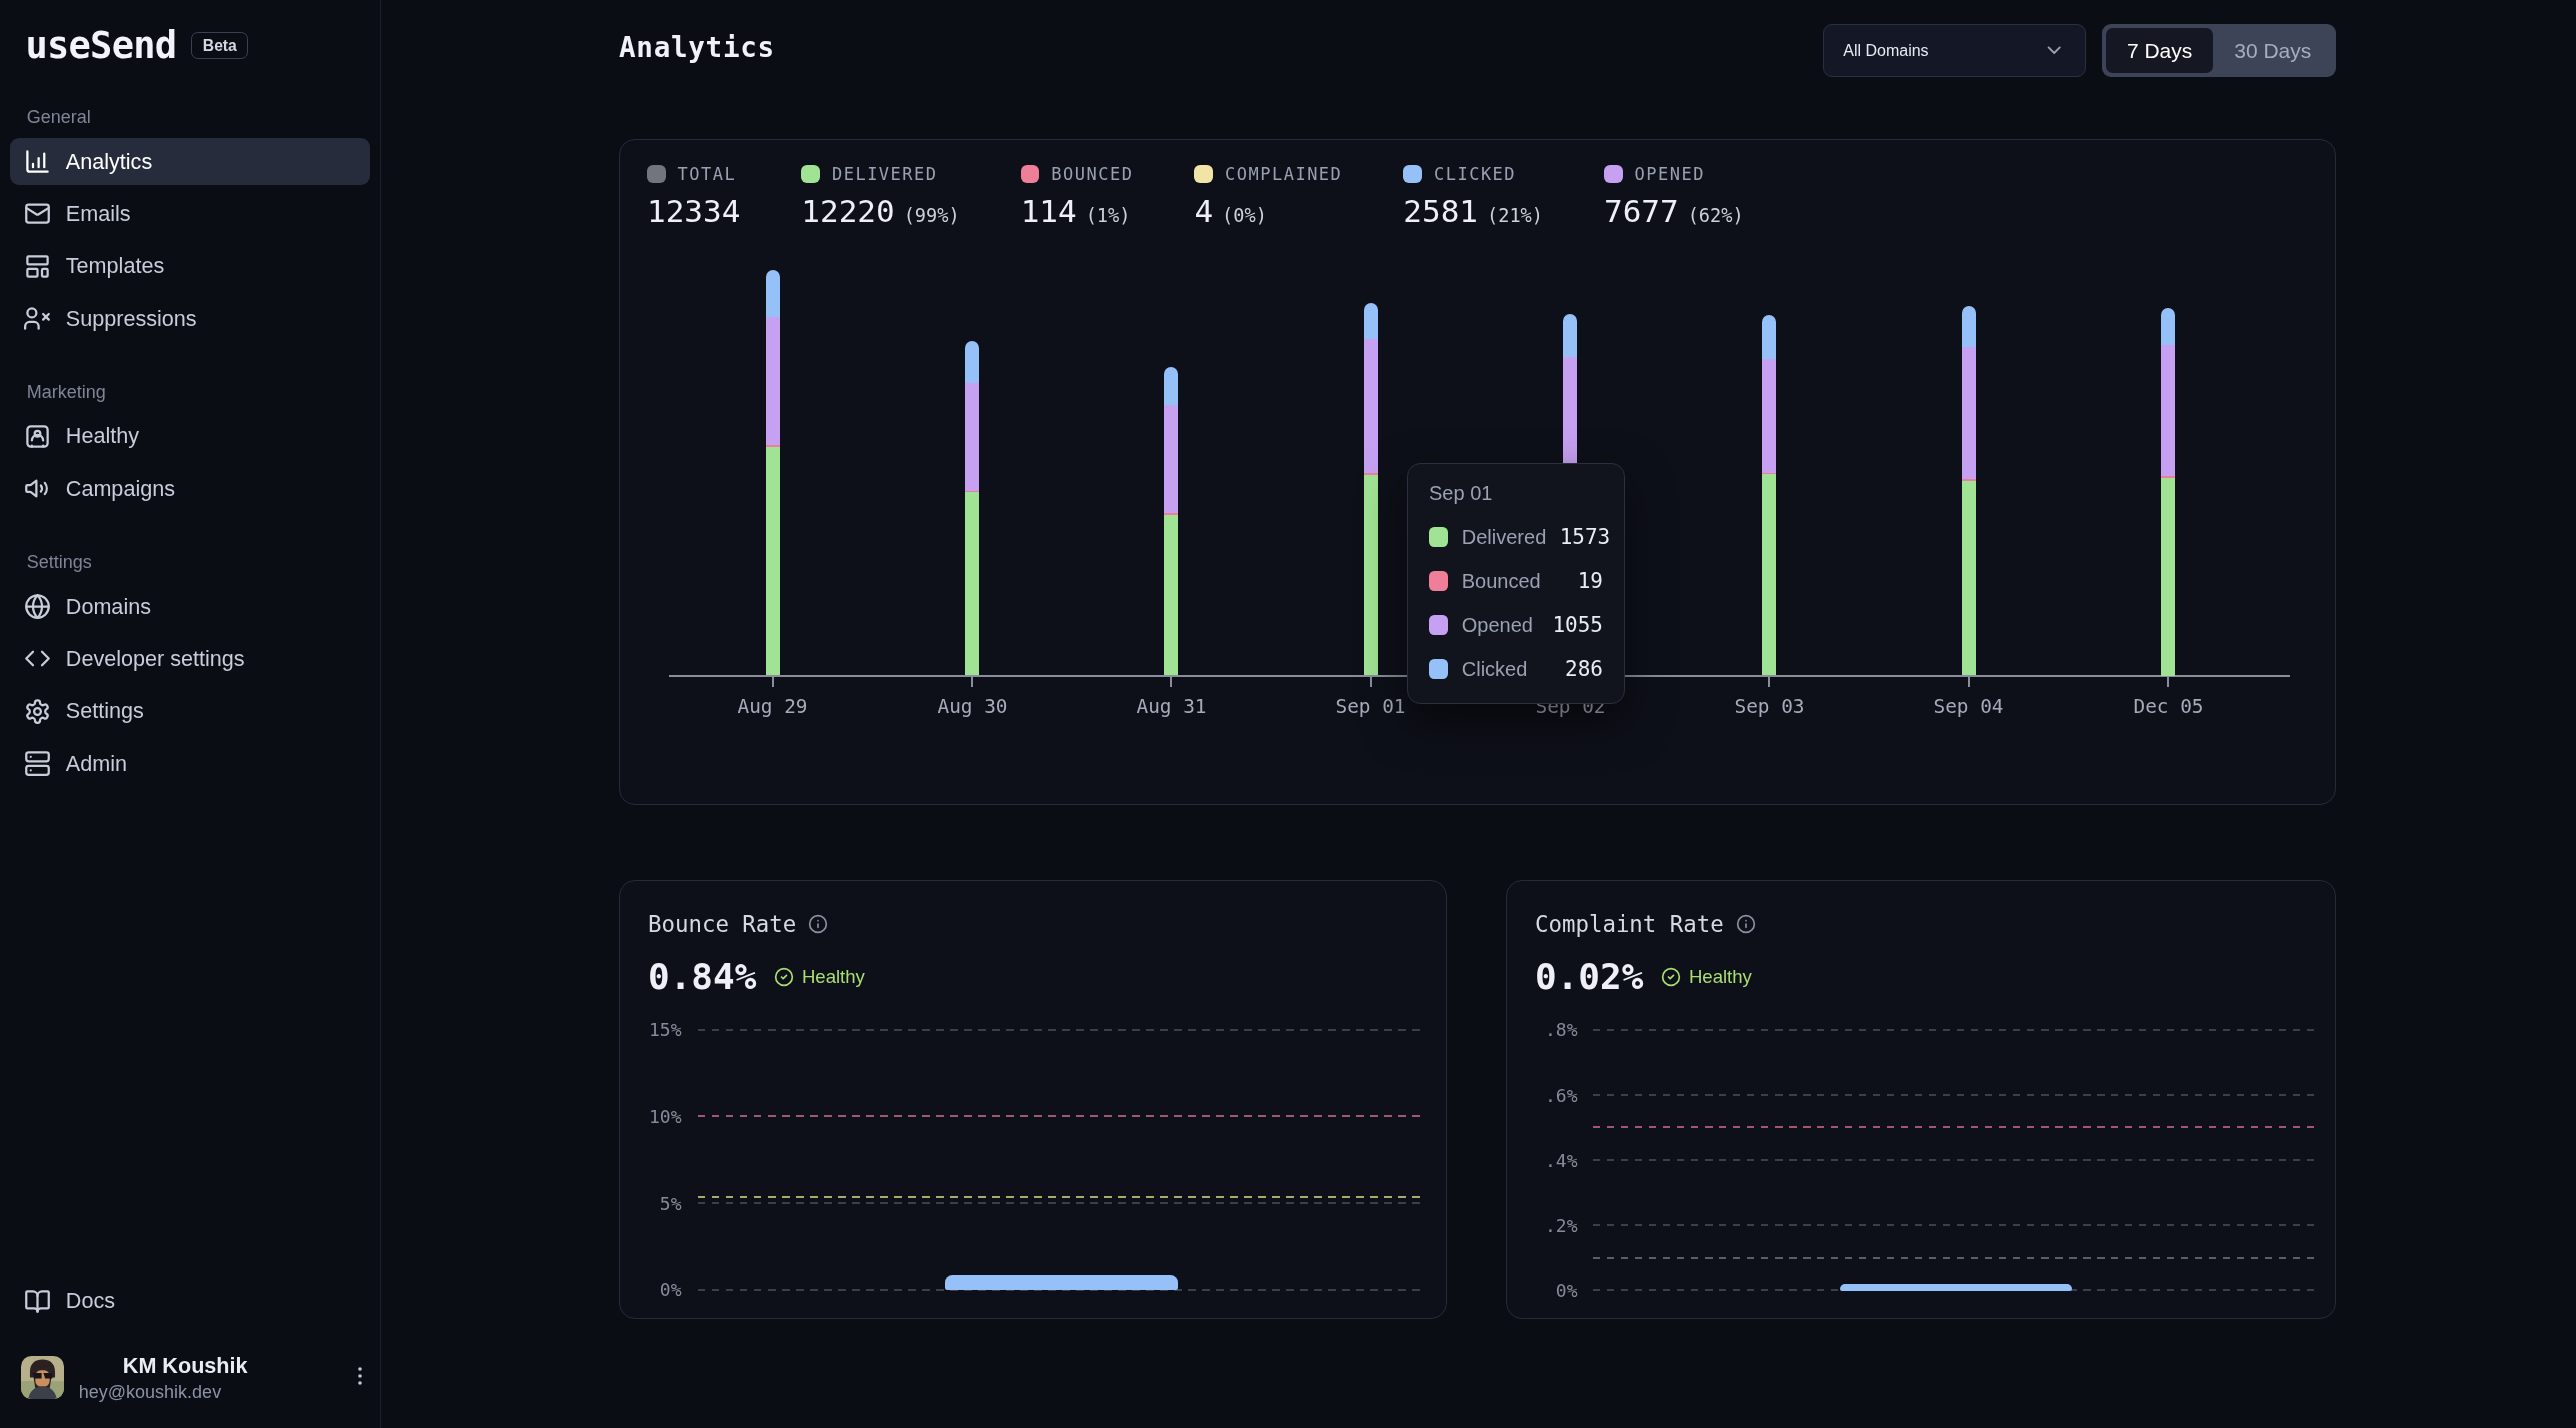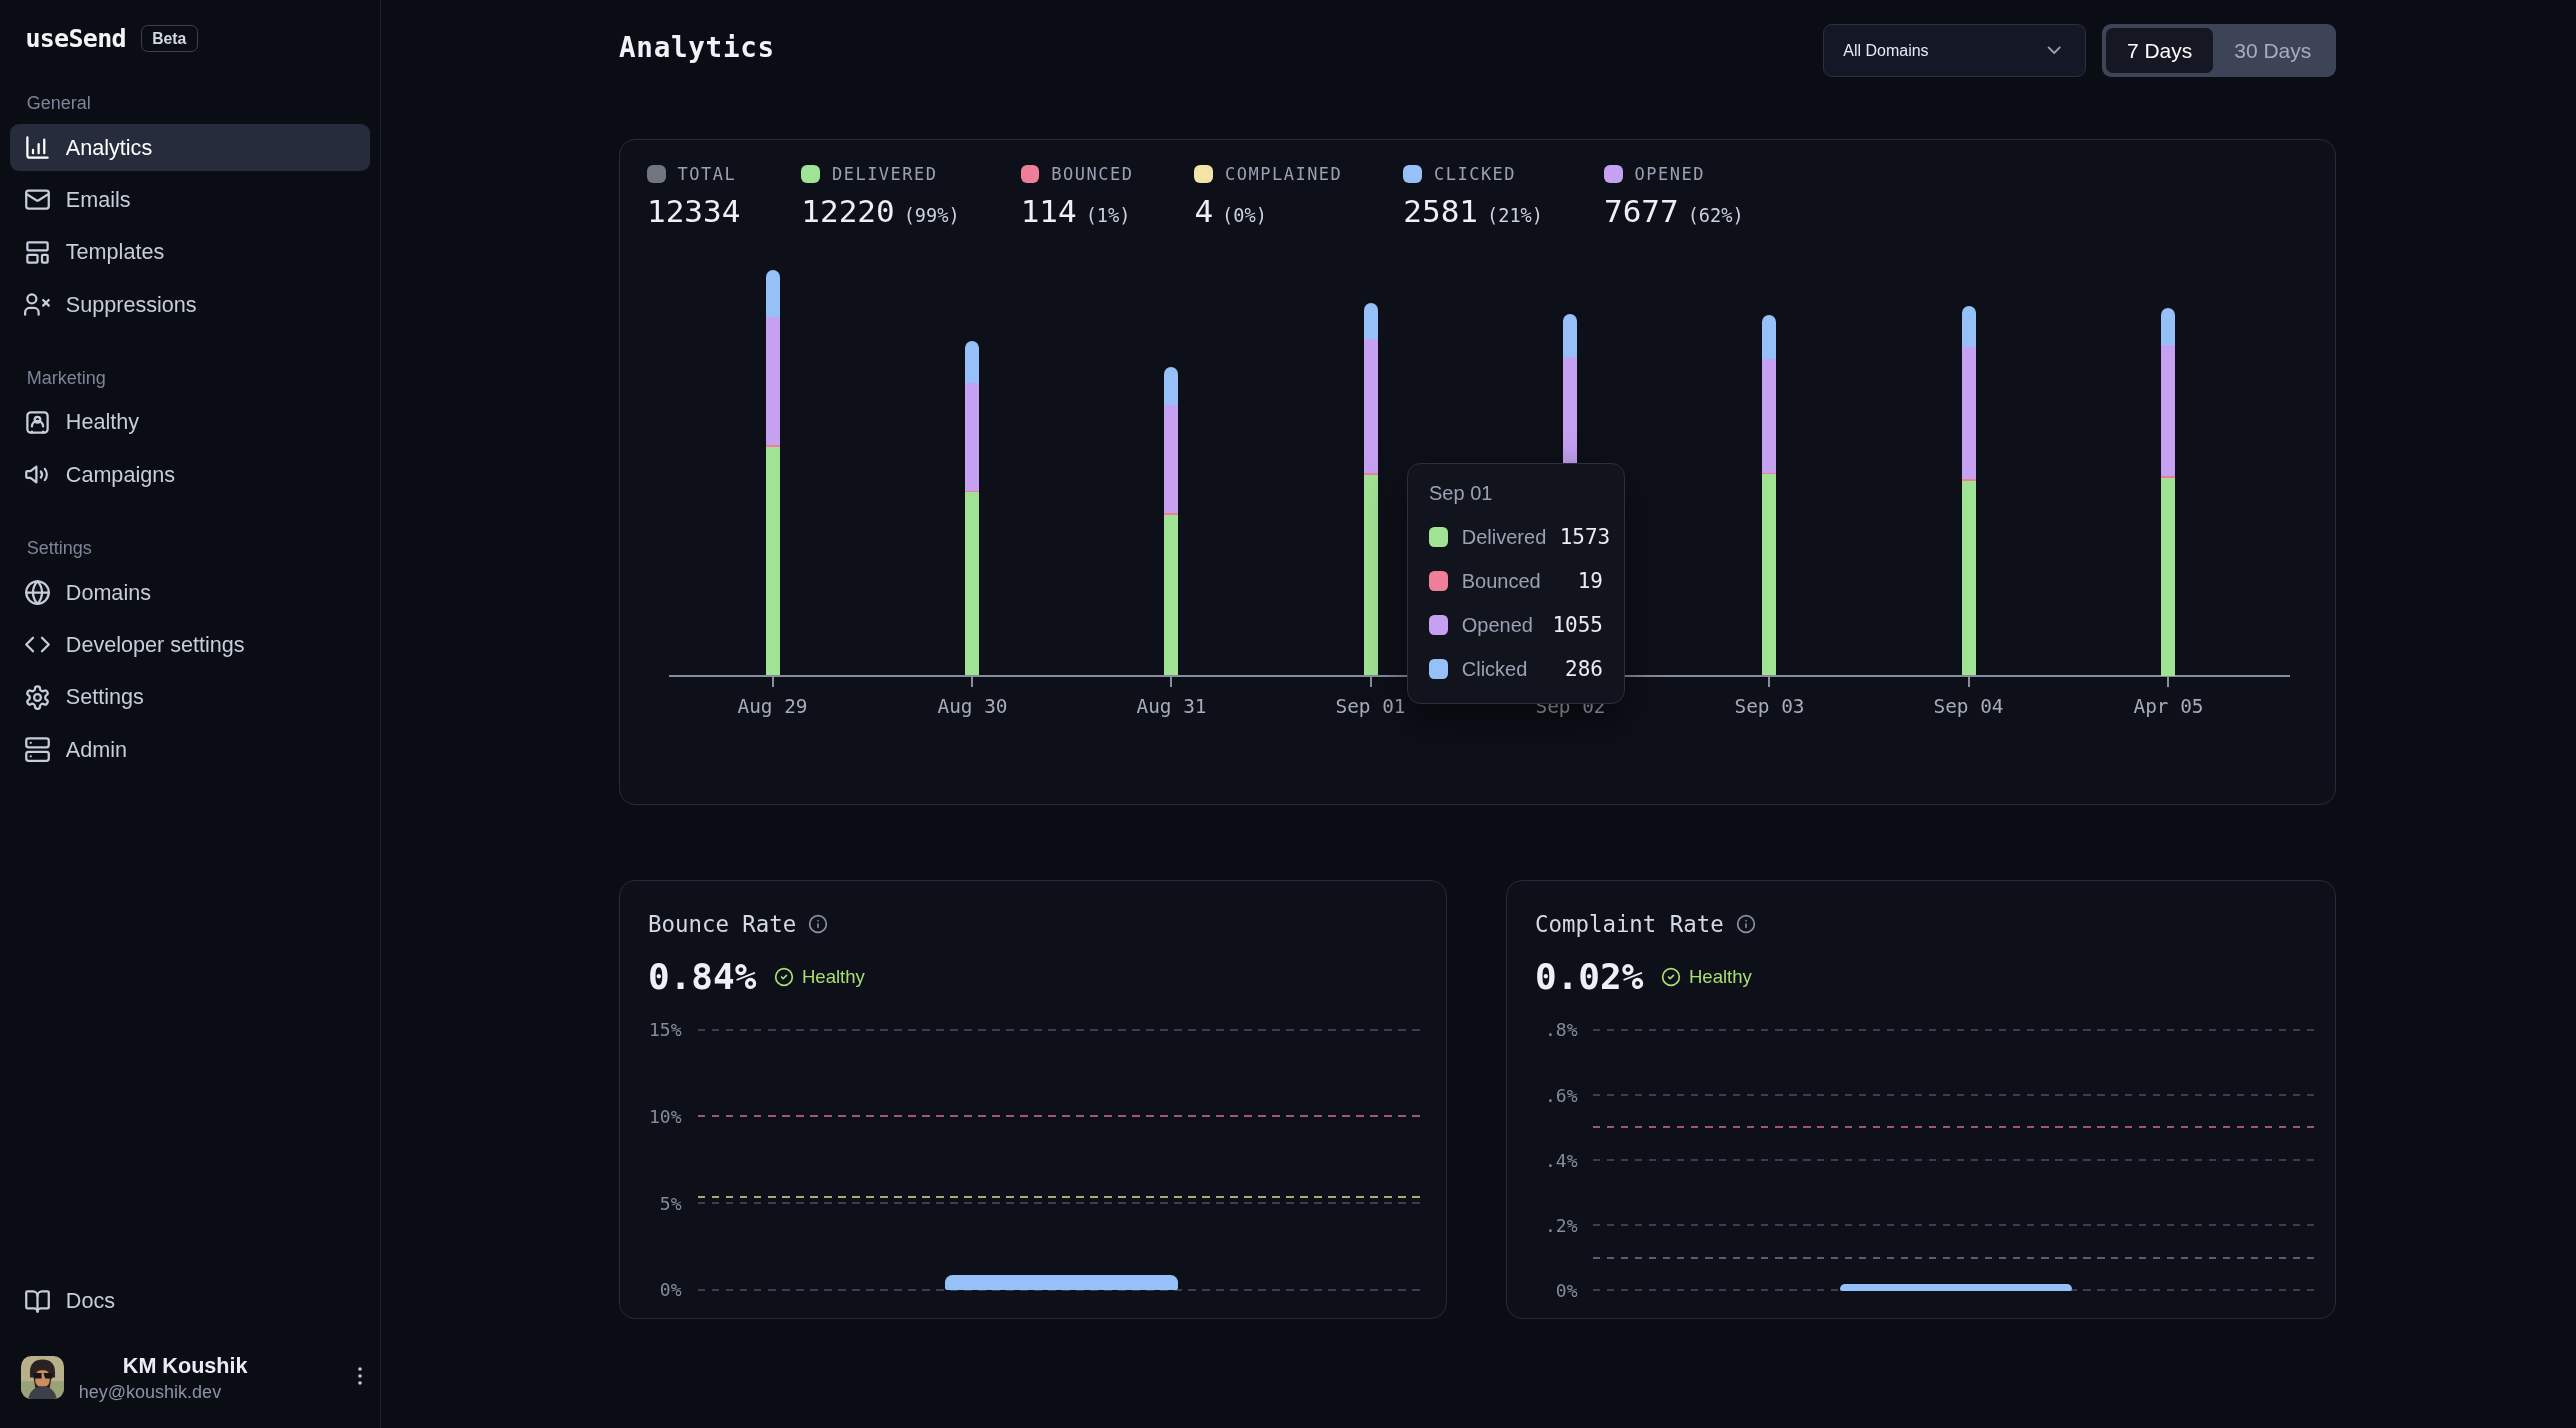--- a/index.html
+++ b/index.html
@@ -6,21 +6,21 @@
   * { margin:0; padding:0; box-sizing:border-box; }
   html,body { background:#0b0d14; }
   body { width:2576px; height:1428px; overflow:hidden; position:relative;
          font-family:"Liberation Sans","DejaVu Sans",sans-serif; color:#e8eaf1; }
   .mono { font-family:"DejaVu Sans Mono",monospace; }
 
   
   .sidebar { position:absolute; left:0; top:0; width:381px; height:100%;
              background:#0b0d14; border-right:1.5px solid #1b2030; padding:0 10.4px; }
   .logo-row { display:flex; align-items:center; gap:15px; padding:24px 4.5px 0 15px; }
-  .logo { font-family:"DejaVu Sans Mono",monospace; font-weight:bold; font-size:25px;
+  .logo { font-family:"DejaVu Sans Mono",monospace; font-weight:bold; font-size:37px;
           color:#f2f4f9; letter-spacing:-0.7px; }
   .beta-badge { font-size:15.7px; font-weight:bold; color:#d3d8e3; border:1.5px solid #3a4155;
                 border-radius:6.7px; padding:4.5px 10.4px; line-height:1; }
   .section-label { margin:40px 0 10.4px 16.4px; font-size:18px; color:#7e8598; }
   .nav-item { display:flex; align-items:center; gap:15px; padding:9.7px 13.4px; margin-bottom:6px;
               border-radius:9px; font-size:21.6px; color:#c7cdda; cursor:pointer; }
   .nav-item.active { background:#272c3d; color:#ffffff; }
   .nav-item svg { width:27px; height:27px; flex:0 0 27px; }
   .sidebar-footer { position:absolute; left:10.4px; right:1px; bottom:19.4px; }
   .user-row { display:flex; align-items:center; gap:15px; margin-top:22.4px; padding:6px 7.5px 6px 10.4px; }
@@ -375,21 +375,21 @@
       </div>
       <div class="axis-tick" style="left: 1348px;"></div>
       <div class="x-label" style="left: 1289px;">Sep 04</div>
       <div class="bar" style="left: 1541px; top: 168px; height: 368px;">
         <div class="bar-seg" style="background: rgb(150, 193, 248); height: 10.1829%; border-radius: 7.5px 7.5px 0px 0px;"></div>
         <div class="bar-seg" style="background: rgb(199, 161, 241); height: 35.554%;"></div>
         <div class="bar-seg" style="background: rgb(239, 127, 153); height: 0.414222%;"></div>
         <div class="bar-seg" style="background: rgb(161, 227, 148); height: 53.8488%;"></div>
       </div>
       <div class="axis-tick" style="left: 1547px;"></div>
-      <div class="x-label" style="left: 1489px;">Apr 05</div>
+      <div class="x-label" style="left: 1489px;">Dec 05</div>
       <div class="tooltip">
       <div class="tooltip-title">Sep 01</div>
       <div id="tooltip-rows">
           <div class="tooltip-row">
             <span class="tt-swatch" style="background:#a1e394"></span>
             <span class="tt-label">Delivered</span>
             <span class="tt-value">1573</span>
           </div>
           <div class="tooltip-row">
             <span class="tt-swatch" style="background:#ef7f99"></span>

